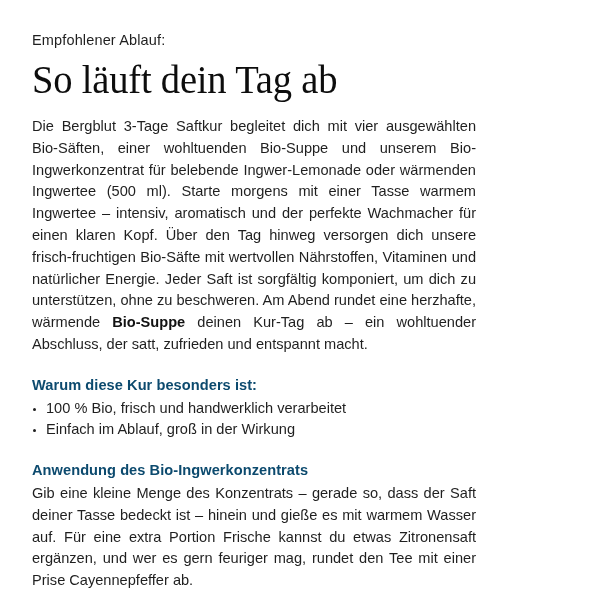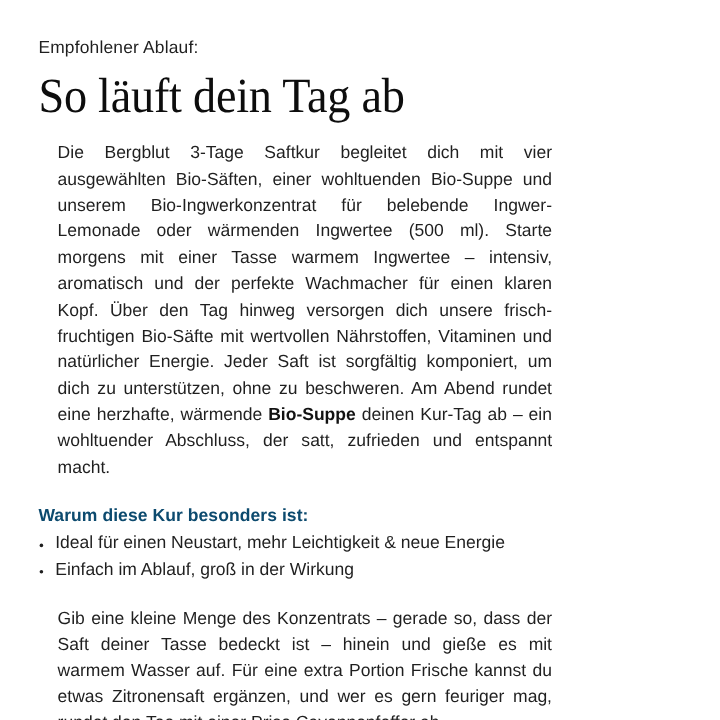--- a/index.html
+++ b/index.html
@@ -47,21 +47,21 @@
     white-space: nowrap;
   }
 
   .body-para {
     font-size: 14.6px;
     line-height: 21.8px;
     font-weight: 400;
     color: #1f1f1f;
     text-align: justify;
     text-justify: inter-word;
-    margin: 16px;
+    margin: 0;
     hyphens: none;
   }
 
   .section {
     margin-top: 19px;
   }
 
   .section-heading {
     font-size: 14.6px;
     line-height: 21.8px;
@@ -116,24 +116,25 @@
 
   <p class="eyebrow">Empfohlener Ablauf:</p>
 
   <h1 class="headline">So läuft dein Tag ab</h1>
 
   <p class="body-para"><span>Die Bergblut 3-Tage Saftkur begleitet dich mit vier ausgewählten Bio-Säften, einer wohltuenden Bio-Suppe und unserem Bio-Ingwerkonzentrat für belebende Ingwer-Lemonade oder wärmenden Ingwertee (500 ml). Starte morgens mit einer Tasse warmem Ingwertee – intensiv, aromatisch und der perfekte Wachmacher für einen klaren Kopf. Über den Tag hinweg versorgen dich unsere frisch-fruchtigen Bio-Säfte mit wertvollen Nährstoffen, Vitaminen und natürlicher Energie. Jeder Saft ist sorgfältig komponiert, um dich zu unterstützen, ohne zu beschweren. Am Abend rundet eine herzhafte, wärmende </span><b>Bio-Suppe</b><span> deinen Kur-Tag ab – ein wohltuender Abschluss, der satt, zufrieden und entspannt macht.</span></p>
 
   <div class="section">
     <div class="section-heading">Warum diese Kur besonders ist:</div>
     <ul class="bullets">
-      <li>Ideal für einen Neustart, mehr Leichtigkeit &amp; neue Energie</li>
+      <li>100 % Bio, frisch und handwerklich verarbeitet</li>
       <li>Einfach im Ablauf, groß in der Wirkung</li>
     </ul>
   </div>
 
   <div class="section">
+    <div class="section-heading">Anwendung des Bio-Ingwerkonzentrats</div>
     <p class="body-para">Gib eine kleine Menge des Konzentrats – gerade so, dass der Saft deiner Tasse bedeckt ist – hinein und gieße es mit warmem Wasser auf. Für eine extra Portion Frische kannst du etwas Zitronensaft ergänzen, und wer es gern feuriger mag, rundet den Tee mit einer Prise Cayennepfeffer ab.</p>
   </div>
 
   <div class="closing">Drei Tage, die dir guttun – natürlich, kraftvoll, Bergblut.</div>
 
 </div>
 
 </body></html>

